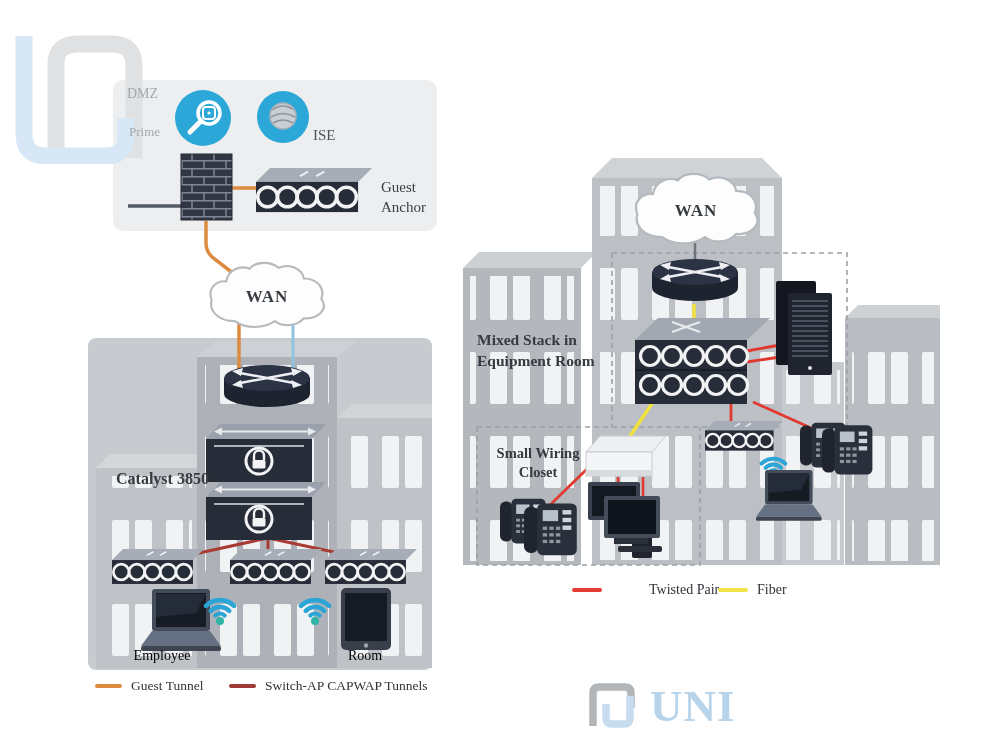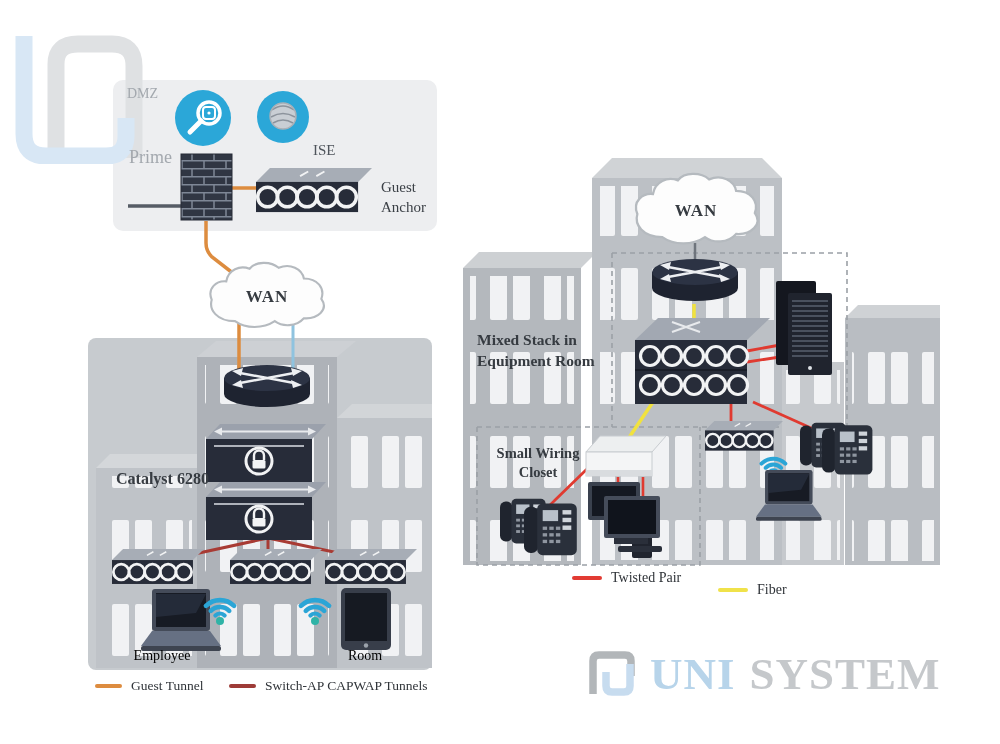--- a/index.html
+++ b/index.html
@@ -11,21 +11,21 @@
   .semib{font-weight:600;color:#363B41;}
   .center{text-align:center;}
   .legend-item{position:absolute;display:flex;align-items:center;z-index:5;}
   .dash{display:inline-block;width:27px;height:3.5px;border-radius:2px;margin-right:9px;}
   .dash-orange{background:#DD8C3F;}
   .dash-maroon{background:#9E3B37;}
   .dash-red{background:#E23B33;}
   .dash-yellow{background:#F0E24A;}
   .legend-item span.txt{font-size:13.5px;color:#2F3338;}
   .legend-item.rt span.txt{font-size:14px;}
-  .watermark{position:absolute;left:586px;top:648px;display:flex;align-items:center;z-index:6;text-align:center;}
+  .watermark{position:absolute;left:586px;top:680px;display:flex;align-items:center;z-index:6;text-align:center;}
   .watermark .uni{font-size:45px;font-weight:700;color:#B7D4EA;letter-spacing:1px;margin-left:12px;}
   .watermark .system{font-size:45px;font-weight:700;color:#C5C8CB;letter-spacing:1px;margin-left:14px;}
   svg{display:block;}
 </style>
 </head>
 <body>
 
 <div class="stage">
 
   <svg class="layer" width="1000" height="744" viewBox="0 0 1000 744">
@@ -255,52 +255,51 @@
       <rect x="30" y="64" width="44" height="6" rx="2" fill="#2A2F3A"></rect>
     </g>
   </svg>
 
   <svg class="layer" style="left:14px;top:22px;z-index:3;" width="130" height="142" viewBox="0 0 130 142">
     <path d="M42 130 V42 Q42 22 64 22 H98 Q120 22 120 44 V136" fill="none" stroke="#DFE1E3" stroke-width="17"></path>
     <path d="M10 14 V112 Q10 134 32 134 H92 Q112 134 112 114 V96" fill="none" stroke="#D8E7F5" stroke-width="17"></path>
   </svg>
 
   <div class="lbl muted" style="left:127px;top:86px;font-size:14px;">DMZ</div>
-  <div class="lbl muted" style="left:129px;top:124px;font-size:18px;margin-top:23px;">Prime</div>
-  <div class="lbl" style="left:313px;top:127px;font-size:15px;color:#4E545B;margin-top:15px;">ISE</div>
+  <div class="lbl muted" style="left:129px;top:124px;font-size:13px;">Prime</div>
+  <div class="lbl" style="left:313px;top:127px;font-size:15px;color:#4E545B;">ISE</div>
   <div class="lbl" style="left:381px;top:178px;width:62px;font-size:15px;line-height:1.3;color:#3A3F45;">Guest Anchor</div>
   <div class="lbl semib center" style="left:204px;top:287px;width:126px;font-size:17px;letter-spacing:1px;">WAN</div>
-  <div class="lbl semib" style="left:116px;top:468px;width:105px;font-size:16px;line-height:1.35;">Catalyst 6280</div>
+  <div class="lbl semib" style="left:116px;top:468px;width:105px;font-size:16px;line-height:1.35;">Catalyst 3850</div>
   <div class="lbl center" style="left:102px;top:648px;width:120px;font-size:14px;">Employee</div>
   <div class="lbl center" style="left:325px;top:648px;width:80px;font-size:14px;">Room</div>
 
   <div class="legend-item" style="left:95px;top:678px;">
     <span class="dash dash-orange"></span>
     <span class="txt">Guest Tunnel</span>
   </div>
   <div class="legend-item" style="left:229px;top:678px;">
     <span class="dash dash-maroon"></span>
     <span class="txt">Switch-AP CAPWAP Tunnels</span>
   </div>
 
   <div class="lbl semib center" style="left:628px;top:201px;width:136px;font-size:17px;letter-spacing:1px;">WAN</div>
   <div class="lbl semib" style="left:477px;top:330px;width:118px;font-size:15.5px;line-height:1.35;">Mixed Stack in Equipment Room</div>
   <div class="lbl semib center" style="left:478px;top:444px;width:120px;font-size:14.5px;line-height:1.3;">Small Wiring Closet</div>
 
-  <div class="legend-item rt" style="left:572px;top:570px;">
+  <div class="legend-item rt" style="left:572px;top:582px;gap:38px;">
     <span class="dash dash-red" style="width:30px;"></span>
     <span class="txt">Twisted Pair</span>
   </div>
   <div class="legend-item rt" style="left:718px;top:582px;">
     <span class="dash dash-yellow" style="width:30px;"></span>
     <span class="txt">Fiber</span>
   </div>
 
   <div class="watermark">
     <svg width="52" height="52" viewBox="0 0 52 52">
       <path d="M7 46 V13 Q7 7 13 7 H39 Q45 7 45 13 V28" fill="none" stroke="#B2B6B9" stroke-width="7.5"></path>
       <path d="M20 24 V38 Q20 44 26 44 H38 Q44 44 44 38 V16" fill="none" stroke="#C7DCEF" stroke-width="7.5"></path>
     </svg>
     <span class="uni">UNI</span>
-    <span class="system">SYSTEM</span>
   </div>
 
 </div>
 
 </body></html>

